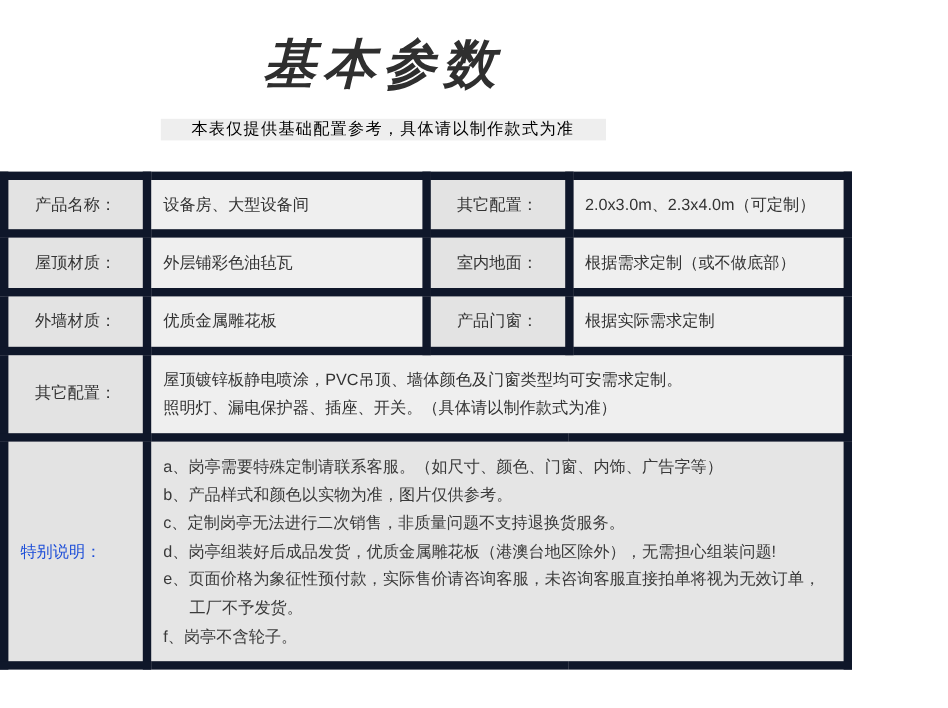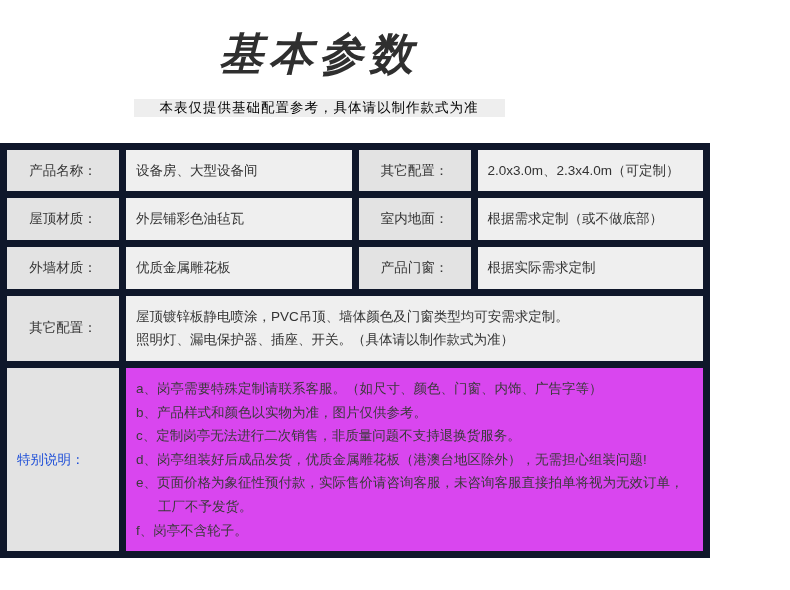--- a/index.html
+++ b/index.html
@@ -88,21 +88,21 @@
     color: #333333;
     padding-left: 14px;
   }
   td.notes-label {
     background: #e3e3e3;
     text-align: left;
     color: #1d4ed8;
     width: 92px;
   }
   td.notes-value {
-    background: #d946ef;
+    background: #e5e5e5;
     color: #3a3a3a;
     padding: 10px 12px 10px 14px;
     line-height: 2.0;
   }
   .note-line {
     white-space: nowrap;
   }
   .note-indent {
     padding-left: 22px;
     white-space: nowrap;

